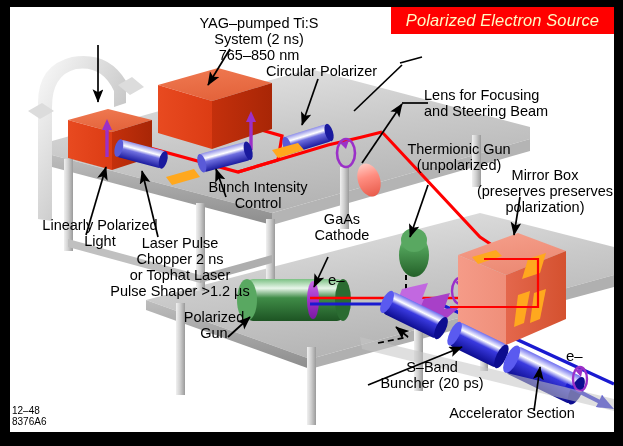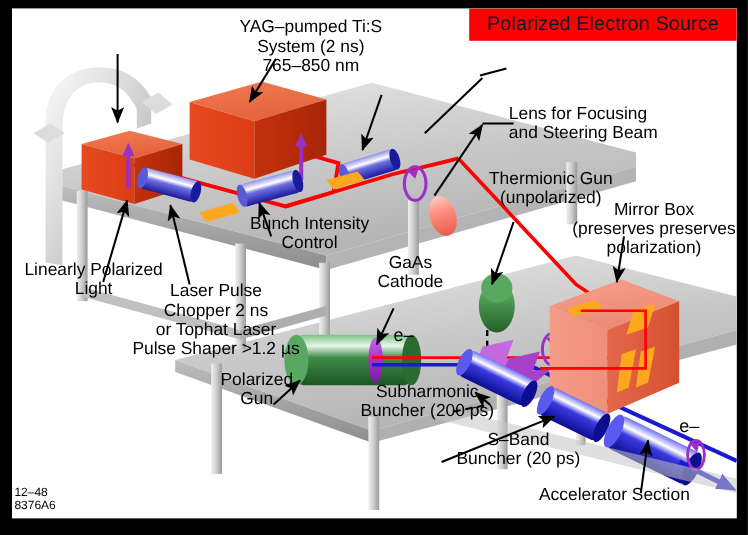--- a/index.html
+++ b/index.html
@@ -39,26 +39,27 @@
     left: 381px;
     top: 0px;
     width: 223px;
     height: 27px;
     background: #ff0000;
     display: flex;
     align-items: center;
     justify-content: center;
   }
   #banner-text {
-    color: #0f172a;
+    color: #fef9c3;
     font-size: 16.5px;
     font-weight: normal;
     letter-spacing: 0.1px;
     white-space: nowrap;
     font-family: "Liberation Sans", sans-serif;
+    font-style: italic;
   }
   
   .lbl {
     position: absolute;
     color: #000000;
     font-size: 14.5px;
     line-height: 16px;
     white-space: pre;
     font-family: "Liberation Sans", sans-serif;
   }
@@ -390,51 +391,50 @@
 
     <div id="banner">
       <span id="banner-text">Polarized Electron Source</span>
     </div>
 
 
     <div class="lbl c" style="left:176px; top:8px; width:146px;">YAG–pumped Ti:S
 System (2 ns)
 765–850 nm</div>
 
+    <div class="lbl l" style="left:256px; top:56px; width:160px;">Circular Polarizer</div>
 
 
     <div class="lbl l" style="left:414px; top:80px; width:190px;">Lens for Focusing
 and Steering Beam</div>
 
     <div class="lbl c" style="left:384px; top:134px; width:130px;">Thermionic Gun
 (unpolarized)</div>
 
     <div class="lbl c" style="left:462px; top:160px; width:146px;">Mirror Box
 (preserves preserves
 polarization)</div>
 
-    <div class="lbl c" style="left:0px; top:210px; width:136px;">Linearly Polarized
+    <div class="lbl c" style="left:0px; top:210px; width:136px;padding-left:22px;">Linearly Polarized
 Light</div>
 
     <div class="lbl c" style="left:90px; top:228px; width:160px;">Laser Pulse
 Chopper 2 ns
 or Tophat Laser
 Pulse Shaper &gt;1.2 µs</div>
 
     <div class="lbl c" style="left:290px; top:204px; width:84px;">GaAs
 Cathode</div>
 
     <div class="lbl c" style="left:176px; top:172px; width:144px;">Bunch Intensity
 Control</div>
 
     <div class="lbl c" style="left:156px; top:302px; width:96px;">Polarized
 Gun</div>
 
-    <div class="lbl c" style="left:276px; top:312px; width:140px;">Subharmonic
-Buncher (200 ps)</div>
 
     <div class="lbl c" style="left:352px; top:352px; width:140px;">S–Band
 Buncher (20 ps)</div>
 
     <div class="lbl c" style="left:414px; top:398px; width:176px;">Accelerator Section</div>
 
     <div class="elabel" style="left:318px; top:264px;">e–</div>
 
     <div class="elabel" style="left:556px; top:340px;">e–</div>
 

